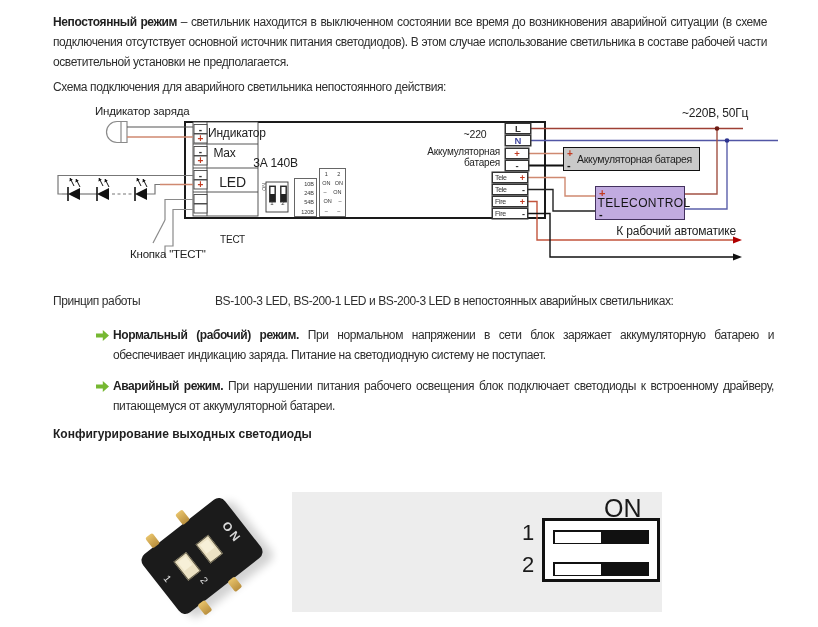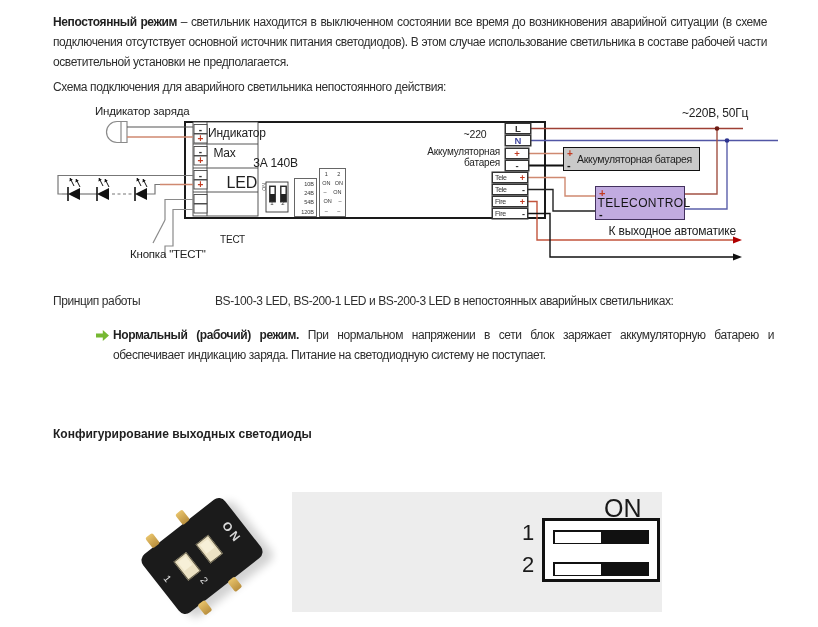--- a/index.html
+++ b/index.html
@@ -183,21 +183,21 @@
   <div class="sq-sign minus" style="left:194px;top:24.5px;">-</div>
   <div class="sq-sign plus" style="left:194px;top:34px;">+</div>
   <div class="sq-sign minus" style="left:194px;top:46.5px;">-</div>
   <div class="sq-sign plus" style="left:194px;top:56px;">+</div>
   <div class="sq-sign minus" style="left:194px;top:70.5px;">-</div>
   <div class="sq-sign plus" style="left:194px;top:80px;">+</div>
 
   <div class="t-label" style="left:208px;top:26px;width:49px;">Индикатор</div>
   <div class="t-label" style="left:208px;top:45.5px;width:33px;">Max</div>
   <div class="t-label" style="left:208px;top:56px;width:63px;margin-left:36px;">3А 140В</div>
-  <div class="t-label" style="left:208px;top:73.5px;width:49px;font-size:16px;text-align:right;">LED</div>
+  <div class="t-label" style="left:208px;top:73.5px;width:49px;font-size:14px;">LED</div>
   <div class="t-label" style="left:208px;top:97.5px;width:49px;font-size:10px;margin-top:36px;">ТЕСТ</div>
 
   <div id="minidip-on" class="abs">ON</div>
   <div class="minidip-num" style="left:268px;">1</div>
   <div class="minidip-num" style="left:279px;">2</div>
 
   <div id="vtable" class="abs">
     <div class="lbox">
       <div class="row">10В</div>
       <div class="row">24В</div>
@@ -263,34 +263,40 @@
     <span class="corner-minus">-</span>
     <span style="padding-left:6px;text-align:right;">Аккумуляторная батарея</span>
   </div>
 
   <div id="telecontrol-box" class="abs">
     <span class="corner-plus" style="font-size:11px;">+</span>
     <span class="corner-minus">-</span>
     <span style="padding-left:8px;">TELECONTROL</span>
   </div>
 
-  <div class="d-label" style="left:596px;top:124px;width:140px;text-align:right;font-size:12px;">К выходное автоматике</div>
+  <div class="d-label" style="left:596px;top:124px;width:140px;text-align:right;font-size:12px;">К рабочий автоматике</div>
 </div>
 
 <div id="principle" class="abs">
   <span>Принцип работы</span>
   <span class="models">BS-100-3 LED, BS-200-1 LED и BS-200-3 LED в непостоянных аварийных светильниках:</span>
 </div>
 
 <div id="bullets" class="abs">
   <div class="bullet">
     <svg width="13" height="11" viewBox="0 0 13 11">
       <polygon points="0,3.4 6.8,3.4 6.8,0 13,5.5 6.8,11 6.8,7.6 0,7.6" fill="#76b832"></polygon>
     </svg>
     <span class="b">Нормальный (рабочий) режим.</span><span> При нормальном напряжении в сети блок заряжает аккумуляторную батарею и обеспечивает индикацию заряда. Питание на светодиодную систему не поступает.</span>
+  </div>
+  <div class="bullet">
+    <svg width="13" height="11" viewBox="0 0 13 11">
+      <polygon points="0,3.4 6.8,3.4 6.8,0 13,5.5 6.8,11 6.8,7.6 0,7.6" fill="#76b832"></polygon>
+    </svg>
+    <span class="b">Аварийный режим.</span><span> При нарушении питания рабочего освещения блок подключает светодиоды к встроенному драйверу, питающемуся от аккумуляторной батареи.</span>
   </div>
 </div>
 
 <div id="config" class="abs">
   <div class="h b">Конфигурирование выходных светодиоды</div>
 </div>
 
 <div id="dip-photo" class="abs">
   <div id="dip-body">
     <div class="pin" style="left:18px;top:-12px;"></div>

